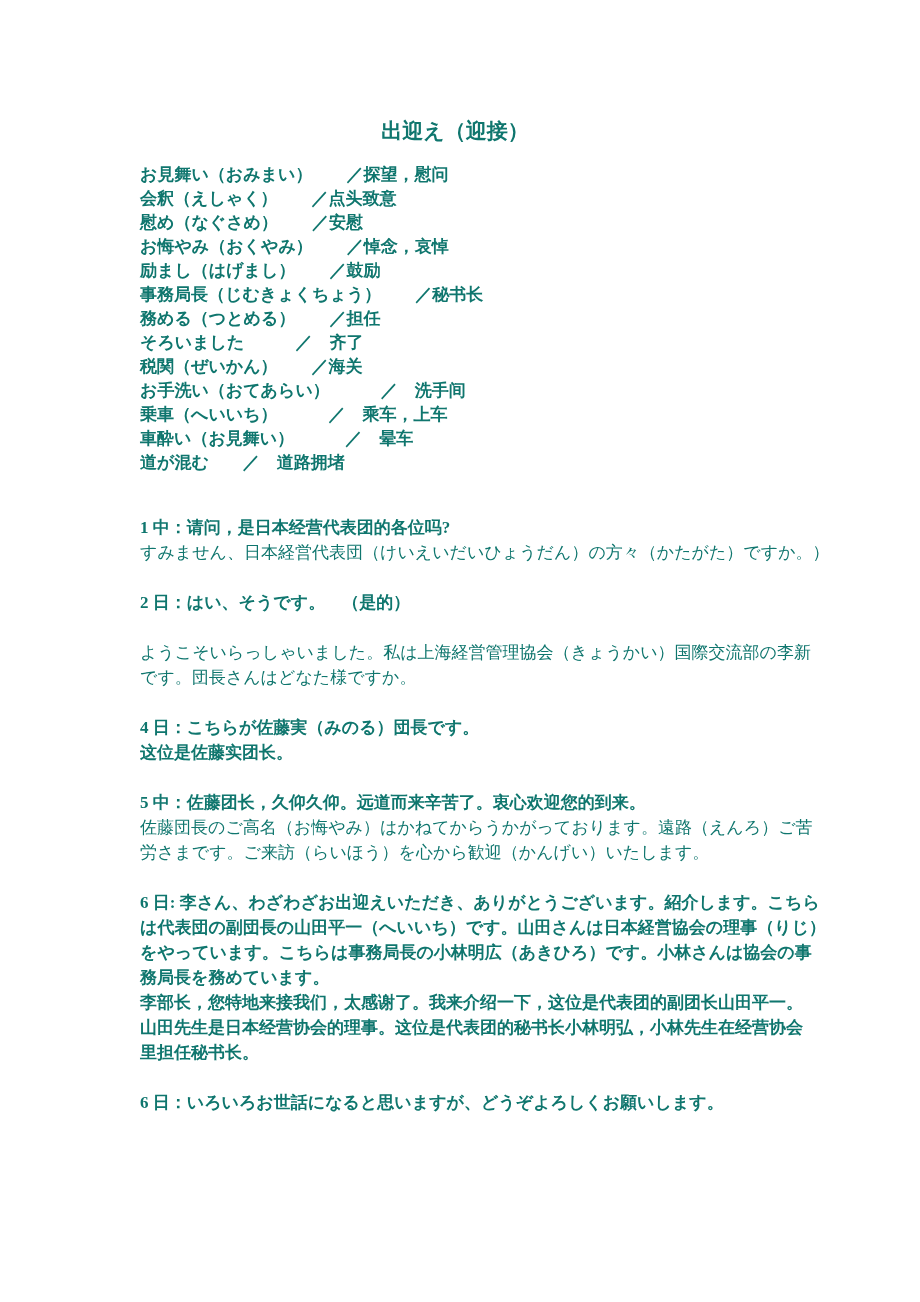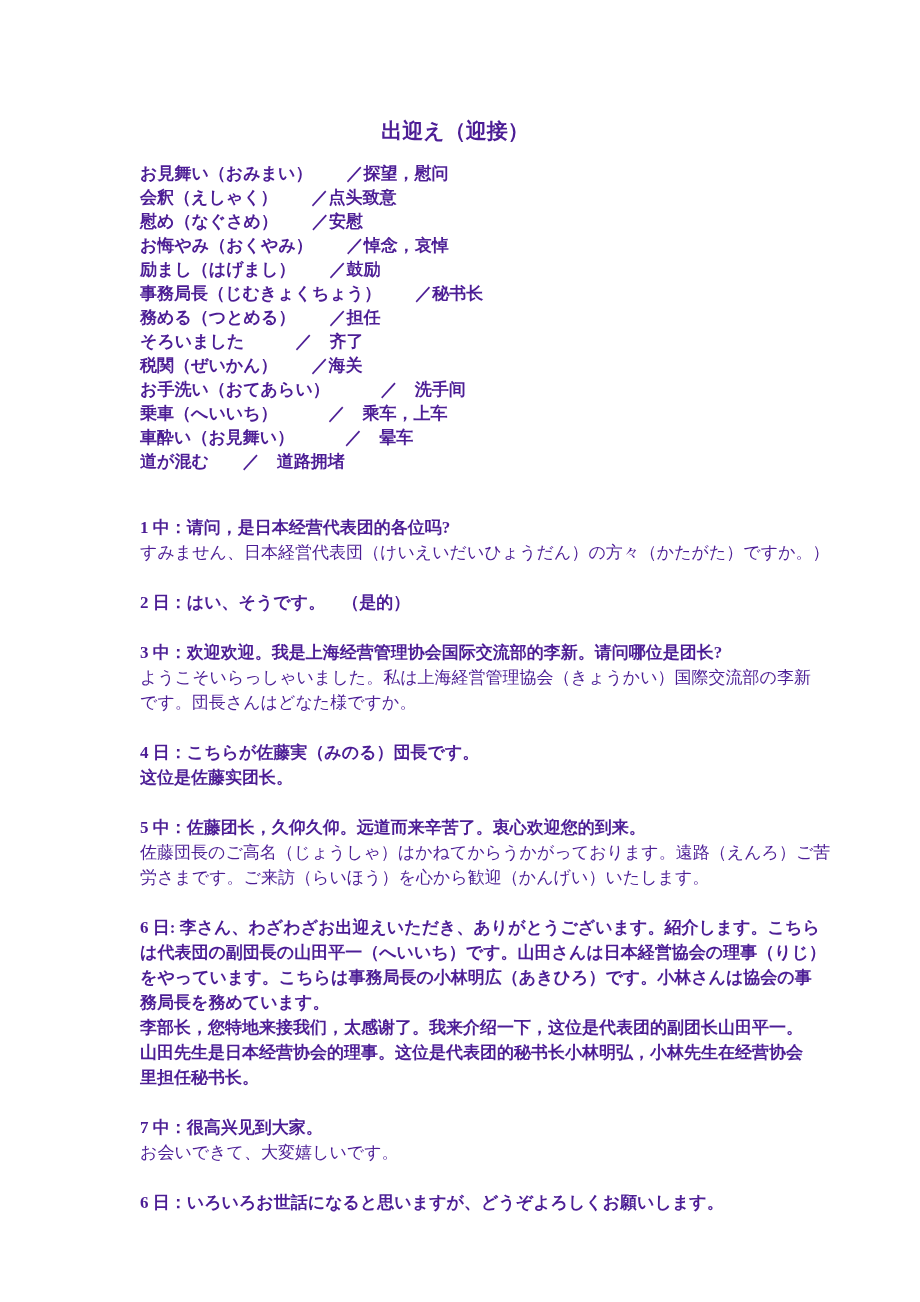--- a/index.html
+++ b/index.html
@@ -3,41 +3,40 @@
 <meta charset="utf-8">
 <style>
   * { box-sizing: border-box; }
   html, body { margin: 0; padding: 0; background: #ffffff; }
   .page {
     position: relative;
     width: 920px;
     height: 1246px;
     margin: 0 auto;
     background: #ffffff;
-    color: #4c1d95;
+    color: #0f766e;
     font-family: "Liberation Serif", "DejaVu Serif", serif;
     overflow: hidden;
   }
   .content {
     padding: 0 100px 0 140px;
   }
   .title {
     margin: 0;
     padding: 118px 50px 0 0;
     font-size: 21px;
     font-weight: 700;
     line-height: 26px;
     text-align: center;
   }
   .vocab {
     margin-top: 19px;
     font-size: 17px;
     font-weight: 700;
     line-height: 24px;
-    font-family: Liberation Mono, monospace;
   }
   .dialogue {
     margin-top: 40px;
     font-size: 17px;
     line-height: 25px;
   }
   .dialogue-item { margin-top: 25px; }
   .dialogue-item:first-child { margin-top: 0; }
   .line { white-space: nowrap; }
   .b { font-weight: 700; }
@@ -72,50 +71,45 @@
       <div class="dialogue-item">
         <div class="line b">1 中：请问，是日本经营代表团的各位吗?</div>
         <div class="line r">すみません、日本経営代表団（けいえいだいひょうだん）の方々（かたがた）ですか。）</div>
       </div>
 
       <div class="dialogue-item">
         <div class="line b">2 日：はい、そうです。　（是的）</div>
       </div>
 
       <div class="dialogue-item">
-        <div class="line b">3 中：欢迎欢迎。我是上海经营管理协会国际交流部的李新。请问哪位是团长?</div>
         <div class="line r">ようこそいらっしゃいました。私は上海経営管理協会（きょうかい）国際交流部の李新</div>
         <div class="line r">です。団長さんはどなた様ですか。</div>
       </div>
 
       <div class="dialogue-item">
         <div class="line b">4 日：こちらが佐藤実（みのる）団長です。</div>
         <div class="line b">这位是佐藤实团长。</div>
       </div>
 
       <div class="dialogue-item">
         <div class="line b">5 中：佐藤团长，久仰久仰。远道而来辛苦了。衷心欢迎您的到来。</div>
-        <div class="line r">佐藤団長のご高名（じょうしゃ）はかねてからうかがっております。遠路（えんろ）ご苦</div>
+        <div class="line r">佐藤団長のご高名（お悔やみ）はかねてからうかがっております。遠路（えんろ）ご苦</div>
         <div class="line r">労さまです。ご来訪（らいほう）を心から歓迎（かんげい）いたします。</div>
       </div>
 
       <div class="dialogue-item">
         <div class="line b">6 日: 李さん、わざわざお出迎えいただき、ありがとうございます。紹介します。こちら</div>
         <div class="line b">は代表団の副団長の山田平一（へいいち）です。山田さんは日本経営協会の理事（りじ）</div>
         <div class="line b">をやっています。こちらは事務局長の小林明広（あきひろ）です。小林さんは協会の事</div>
         <div class="line b">務局長を務めています。</div>
         <div class="line b">李部长，您特地来接我们，太感谢了。我来介绍一下，这位是代表团的副团长山田平一。</div>
         <div class="line b">山田先生是日本经营协会的理事。这位是代表团的秘书长小林明弘，小林先生在经营协会</div>
         <div class="line b">里担任秘书长。</div>
       </div>
 
-      <div class="dialogue-item">
-        <div class="line b">7 中：很高兴见到大家。</div>
-        <div class="line r">お会いできて、大変嬉しいです。</div>
-      </div>
 
       <div class="dialogue-item">
         <div class="line b">6 日：いろいろお世話になると思いますが、どうぞよろしくお願いします。</div>
       </div>
 
     </section>
   </div>
 </div>
 
 </body></html>

